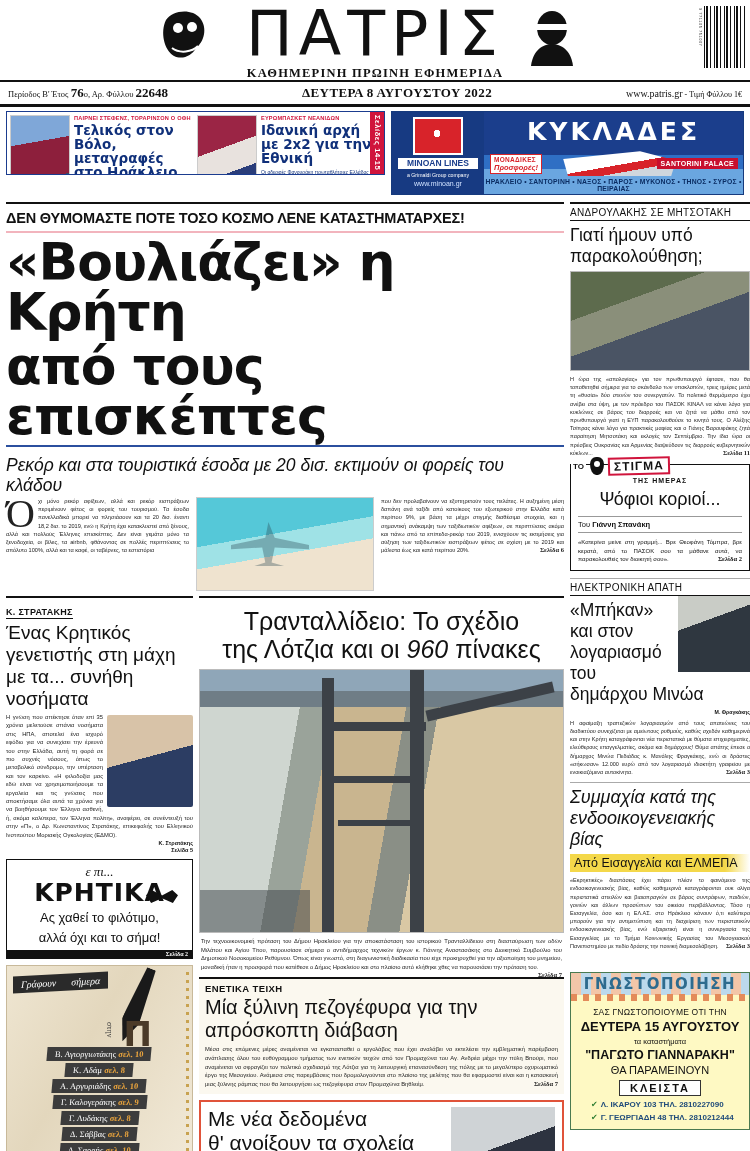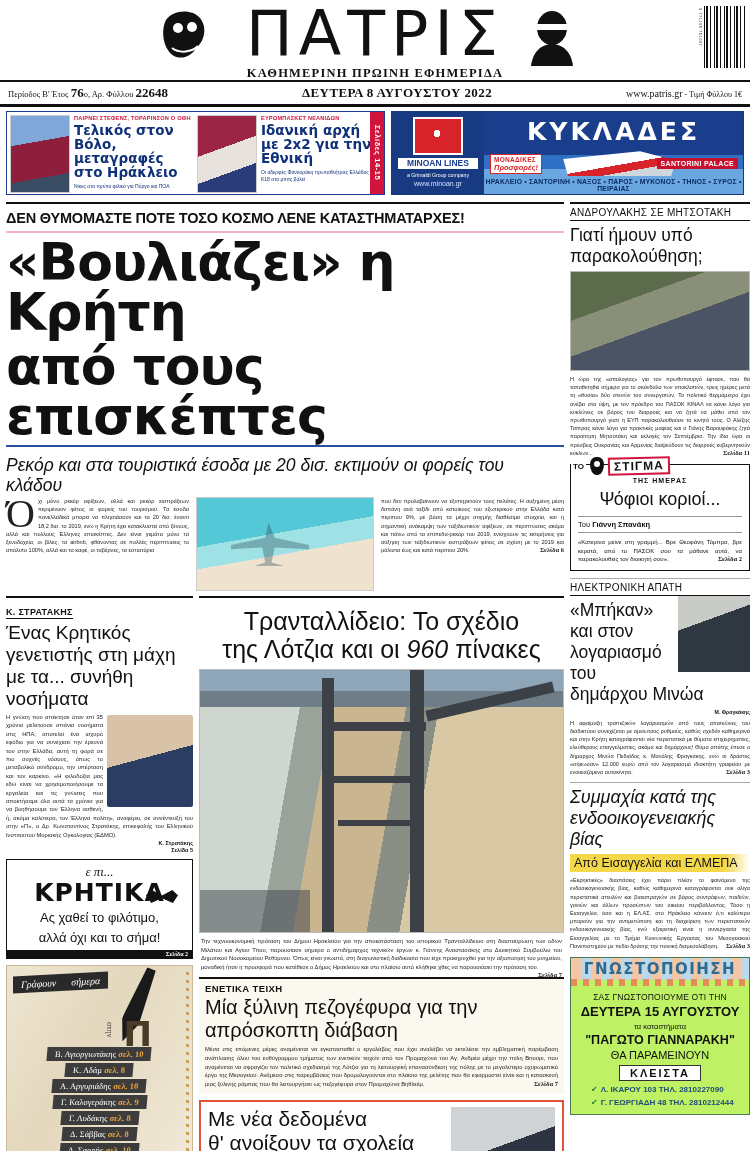--- a/index.html
+++ b/index.html
@@ -37,21 +37,21 @@
   }
   .infobar .left{font-family:"Liberation Serif",serif;font-size:8.5px;}
   .infobar .left b{font-size:13px;}
   .infobar .center{font-family:"Liberation Serif",serif;font-weight:bold;font-size:13px;letter-spacing:.4px;}
   .infobar .right{font-family:"Liberation Serif",serif;font-size:10px;}
   .infobar .right small{font-size:8px;}
 
   
   .topads{display:flex;gap:6px;padding:4px 6px 4px 6px;}
   .sportbox{
-    flex:0 0 379px;border:1px solid #1b3c8f;display:flex;height:84px;background:#fff;
+    flex:0 0 379px;border:1px solid #1b3c8f;display:flex;height:64px;background:#fff;
     box-sizing:border-box;position:relative;overflow:hidden;
   }
   .sp-item{display:flex;flex:1;padding:3px;box-sizing:border-box;}
   .sp-photo{width:58px;height:76px;flex:0 0 58px;border:1px solid #ccc;}
   .sp-photo.a{background:linear-gradient(170deg,#7fa7d8 0 35%,#8d1f3c 35% 78%,#3a4c63 78%);}
   .sp-photo.b{background:linear-gradient(160deg,#9b2545 0 42%,#e8e2de 42% 70%,#2a3d7a 70%);}
   .sp-txt{padding-left:4px;}
   .sp-kicker{font-size:5.6px;font-weight:bold;color:#d0143c;letter-spacing:.2px;}
   .sp-head{font-size:13.5px;font-weight:bold;color:#10307a;line-height:14px;margin-top:2px;font-family:"DejaVu Sans",sans-serif;}
   .sp-sub{font-size:5px;color:#10307a;line-height:7px;margin-top:4px;}
@@ -194,21 +194,21 @@
   .stigma-by b{font-weight:bold;}
   .stigma-quote{font-size:6px;line-height:8.6px;text-align:justify;margin-top:5px;}
 
   .r-photo-sm{float:right;width:72px;height:76px;margin:0 0 2px 4px;
      background:linear-gradient(160deg,#c9ccc6 0 34%,#2f3740 34%);}
   .r-cap-sm{font-size:5.2px;font-weight:bold;text-align:right;clear:right;}
 
   .symm-head{font-size:18px;line-height:21px;margin:4px 0 4px;font-style:italic;}
   .symm-band{background:linear-gradient(90deg,#f4d84a 0 86%,#fff 100%);font-size:12.5px;padding:2px 4px;}
 
-  .notice{border:1px solid #4a7a50;margin-top:7px;background:#bef264;padding:0 0 7px;position:relative;overflow:hidden;}
+  .notice{border:1px solid #4a7a50;margin-top:22px;background:#fef9c3;padding:0 0 7px;position:relative;overflow:hidden;}
   .notice-awning{height:22px;background:repeating-linear-gradient(90deg,#f3c6a8 0 10px,#bcd9ec 10px 20px);
      position:relative;}
   .notice-awning:after{content:"";position:absolute;left:0;right:0;bottom:-6px;height:7px;
      background:repeating-linear-gradient(90deg,#e38b5a 0 6px,transparent 6px 12px);}
   .notice-title{position:absolute;left:0;right:0;top:2px;text-align:center;color:#2e6b8e;
      font-weight:bold;font-size:15px;letter-spacing:1.5px;font-family:"DejaVu Sans",sans-serif;}
   .notice-body{text-align:center;padding:12px 6px 0;}
   .nb1{font-size:8.5px;letter-spacing:.2px;}
   .nb2{font-size:13px;font-weight:bold;margin-top:2px;}
   .nb3{font-size:7.5px;margin-top:3px;}

